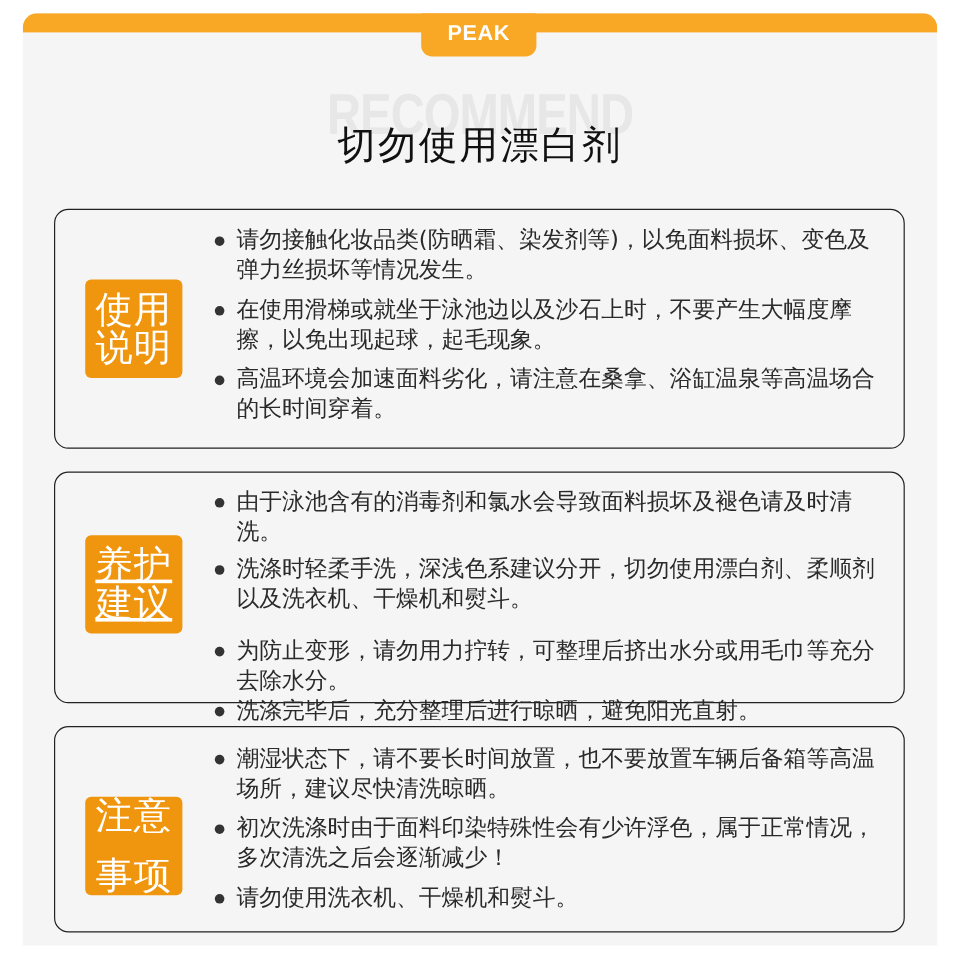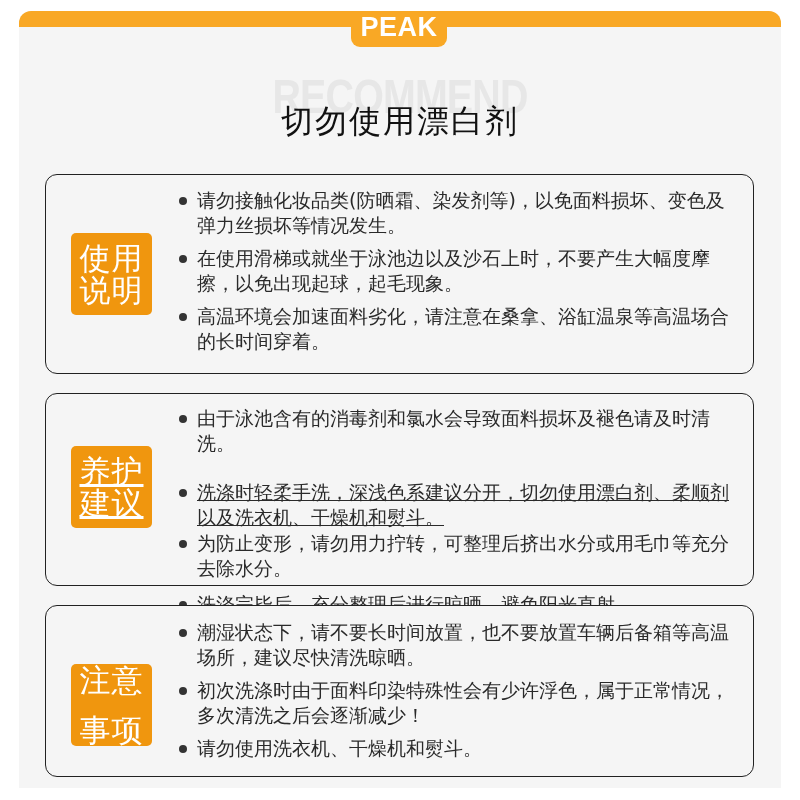--- a/index.html
+++ b/index.html
@@ -11,21 +11,21 @@
     position: absolute; left: 19px; top: 11px; width: 762px; height: 777px;
     background: #f5f5f5; border-radius: 12px 12px 0 0; overflow: hidden;
   }
   .topbar {
     position: absolute; left: 0; top: 0; width: 100%; height: 16px; background: #f9a825;
   }
   .brand-tab {
     position: absolute; left: 332px; top: 0; width: 96px; height: 36px;
     background: #f9a825; border-radius: 0 0 9px 9px;
     color: #fff; font-family: "Liberation Sans", sans-serif; font-weight: bold;
-    font-size: 27px; text-align: center; line-height: 32px; letter-spacing: 0.5px;
+    font-size: 18px; text-align: center; line-height: 32px; letter-spacing: 0.5px;
   }
   .watermark {
     position: absolute; left: 0; width: 100%; top: 58px; text-align: center;
     font-family: "Liberation Sans", sans-serif; font-weight: bold; font-size: 48px;
     color: #e7e7e7; letter-spacing: -1px; transform: scaleX(0.82); transform-origin: center;
     line-height: 56px;
   }
   .page-title {
     position: absolute; left: 0; width: 100%; top: 90px; text-align: center;
     font-size: 32px; color: #111; letter-spacing: 2px; line-height: 40px;
@@ -74,23 +74,23 @@
       <li><span class="dot"></span><span>高温环境会加速面料劣化，请注意在桑拿、浴缸温泉等高温场合的长时间穿着。</span></li>
     </ul>
   </div>
 
   <div class="card" style="top:382px;height:193px;">
     <div class="card-label" style="top:52px;text-decoration:underline;">
       <span>养护</span>
       <span>建议</span>
     </div>
     <ul class="card-list card-list-tight" style="top:12px;">
-      <li style="margin-bottom:24px;"><span class="dot"></span><span>由于泳池含有的消毒剂和氯水会导致面料损坏及褪色请及时清洗。</span></li>
-      <li style="margin-bottom:1px;text-decoration:underline;"><span class="dot"></span><span>洗涤时轻柔手洗，深浅色系建议分开，切勿使用漂白剂、柔顺剂以及洗衣机、干燥机和熨斗。</span></li>
-      <li style="margin-bottom:11px;"><span class="dot"></span><span>为防止变形，请勿用力拧转，可整理后挤出水分或用毛巾等充分去除水分。</span></li>
+      <li style="margin-bottom:6px;"><span class="dot"></span><span>由于泳池含有的消毒剂和氯水会导致面料损坏及褪色请及时清洗。</span></li>
+      <li style="margin-bottom:18px;"><span class="dot"></span><span>洗涤时轻柔手洗，深浅色系建议分开，切勿使用漂白剂、柔顺剂以及洗衣机、干燥机和熨斗。</span></li>
+      <li style="margin-bottom:0;"><span class="dot"></span><span>为防止变形，请勿用力拧转，可整理后挤出水分或用毛巾等充分去除水分。</span></li>
       <li><span class="dot"></span><span>洗涤完毕后，充分整理后进行晾晒，避免阳光直射。</span></li>
     </ul>
   </div>
 
   <div class="card" style="top:594px;height:172px;">
     <div class="card-label" style="top:58px;justify-content:space-between;">
       <span>注意</span>
       <span>事项</span>
     </div>
     <ul class="card-list" style="top:14px;">

